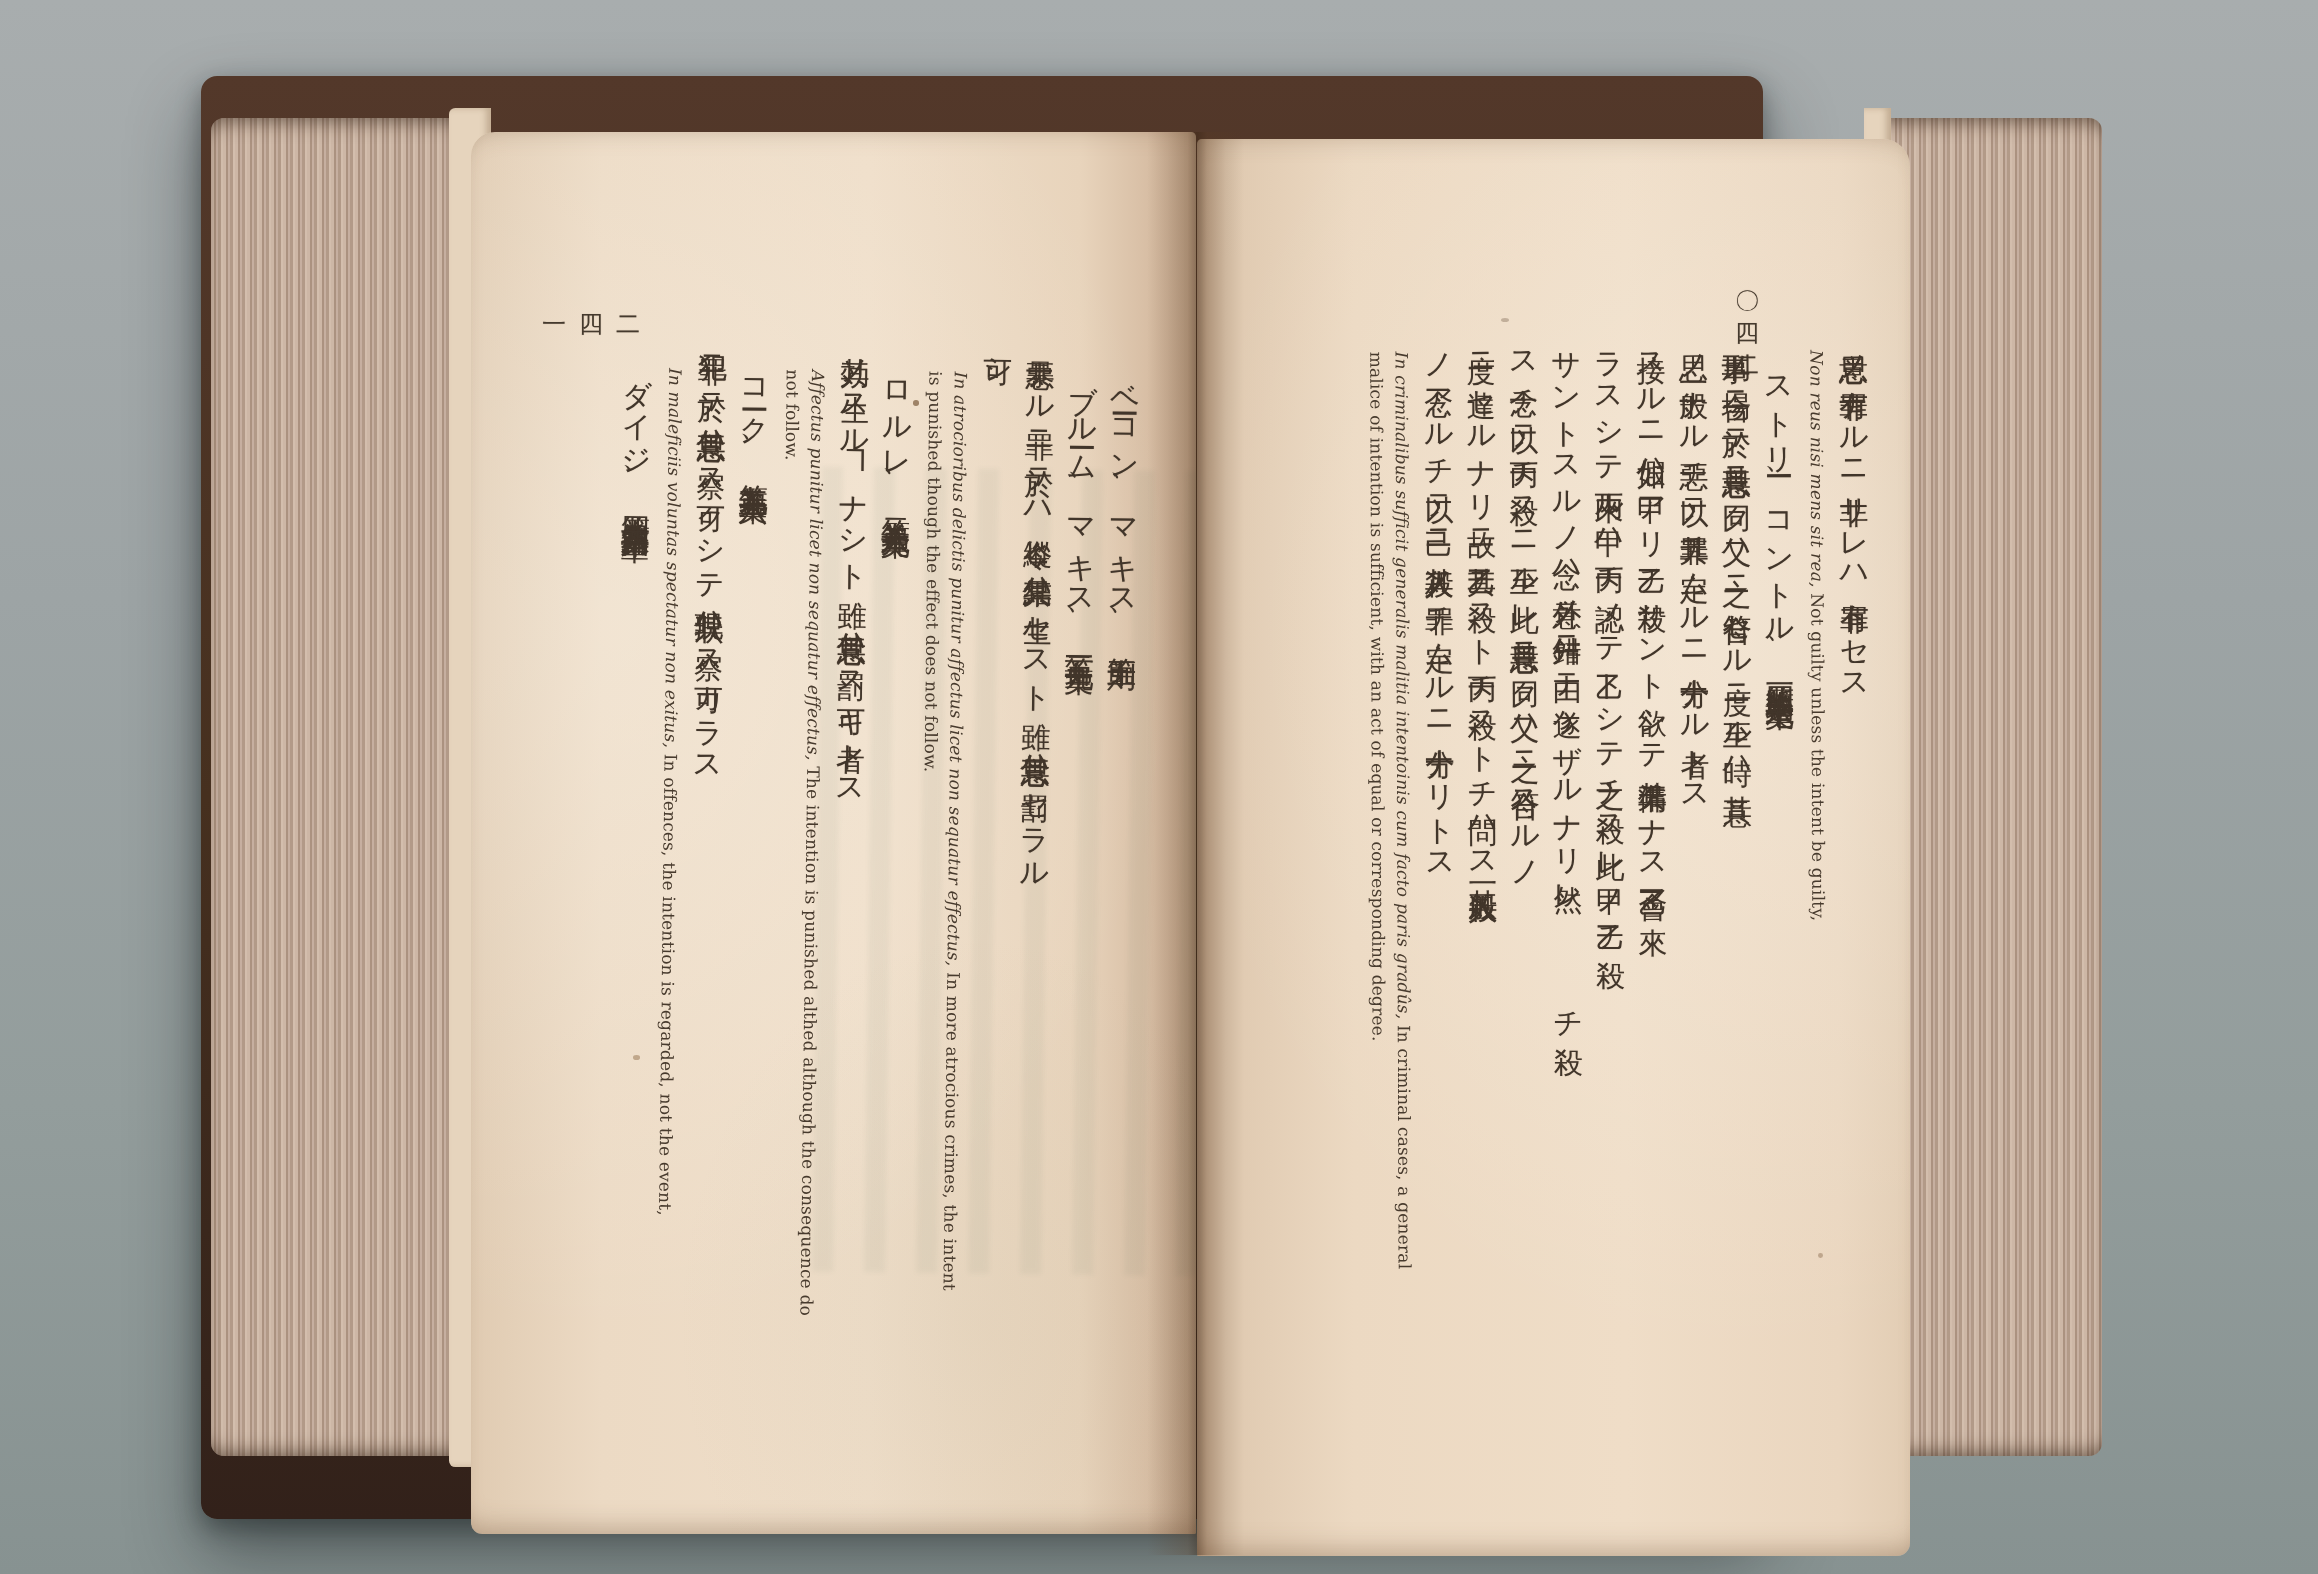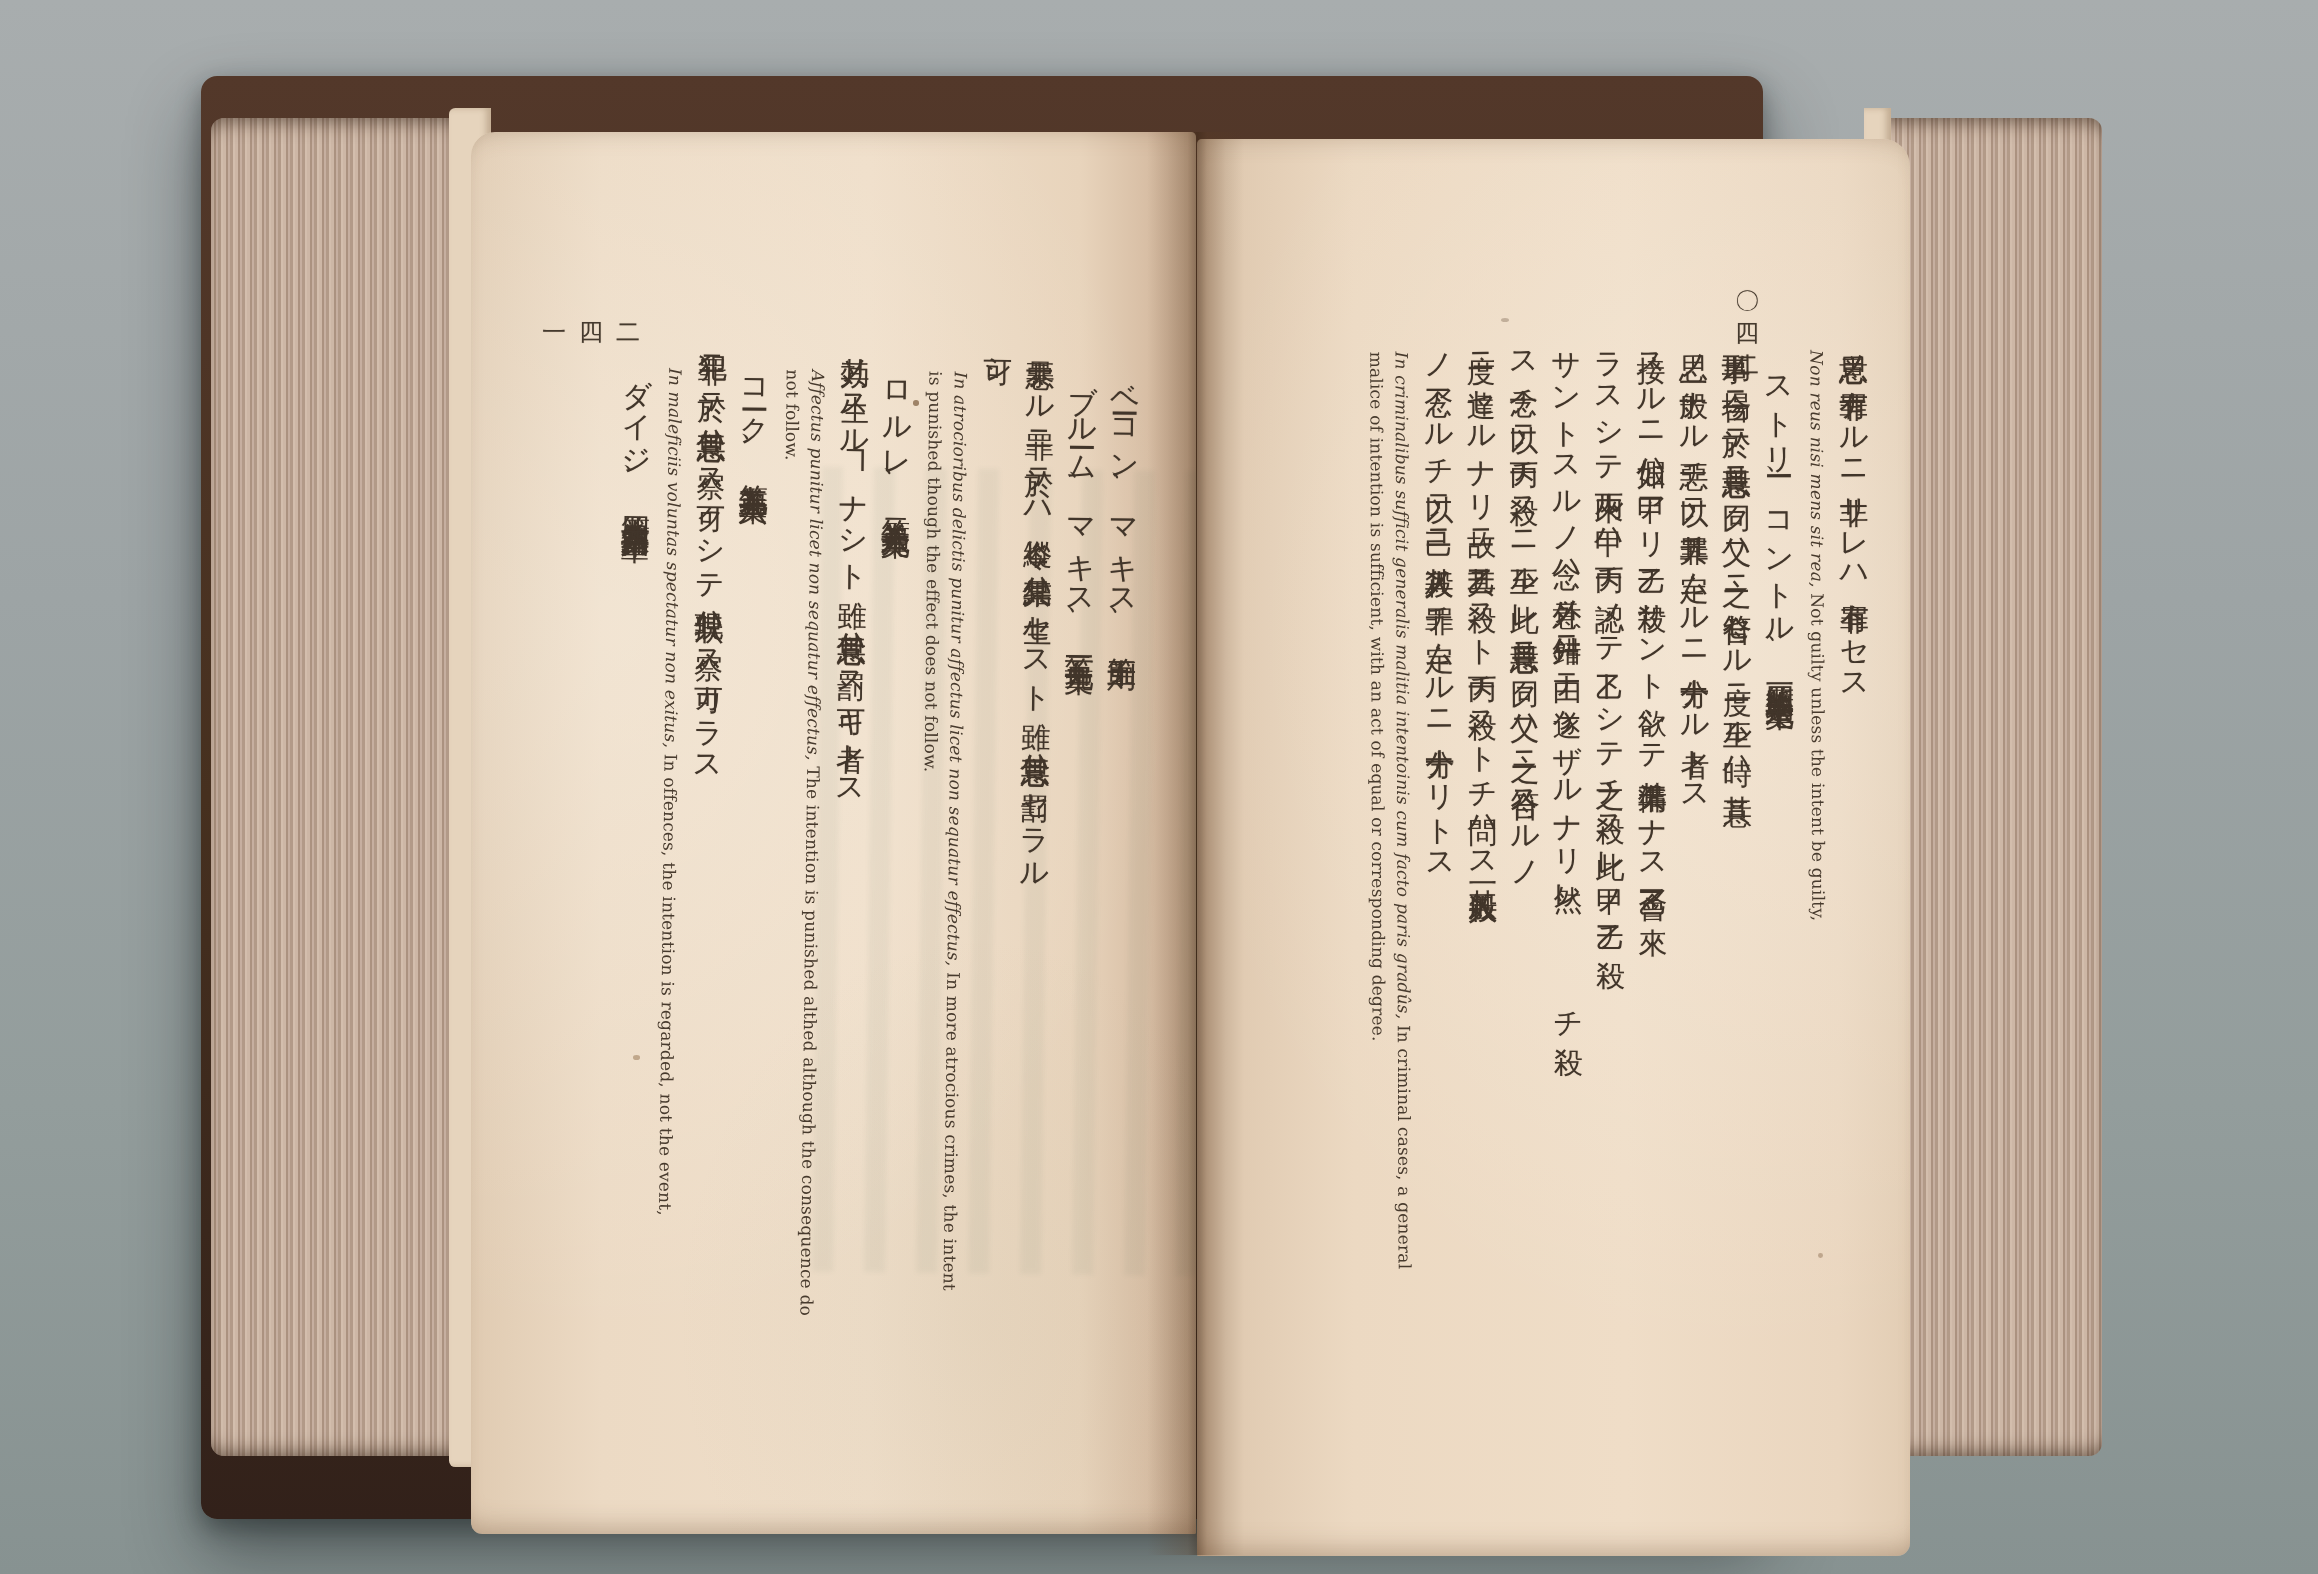--- a/index.html
+++ b/index.html
@@ -69,21 +69,21 @@
   .latin.flush{margin-top:19.3px;}
   .latin-line{margin:0 3.2px;line-height:22px;letter-spacing:0.2px;white-space:nowrap;}
   .lt{font-style:italic;}
   .en{font-style:normal;}
   .pageno{
     position:absolute;font-family:"DejaVu Sans",sans-serif;
     font-size:24px;letter-spacing:13px;color:#453a2e;
     text-shadow:0 0 0.8px rgba(62,46,30,.35);
   }
   .pageno.rightno{left:1534px;top:209px;}
-  .pageno.leftno{left:341px;top:240px;}
+  .pageno.leftno{left:341px;top:232px;}
   
   .speck{position:absolute;border-radius:50%;}
   .s1{left:712px;top:324px;width:5.6px;height:5.6px;background:#8a6b4e;opacity:.8;}
   .s2{left:432px;top:979px;width:7.2px;height:4.8px;background:#9b7a58;opacity:.55;}
   .s3{left:1617px;top:1177px;width:4.8px;height:4.8px;background:#8a6b4e;opacity:.45;}
   .s4{left:1300px;top:242px;width:8px;height:4px;background:#7d6752;opacity:.4;}
   .ghost{
     position:absolute;left:346px;top:338px;width:564px;height:805px;opacity:.07;
     background:repeating-linear-gradient(90deg,
       rgba(90,110,90,.9) 0 21px, rgba(90,110,90,0) 21px 52px);

